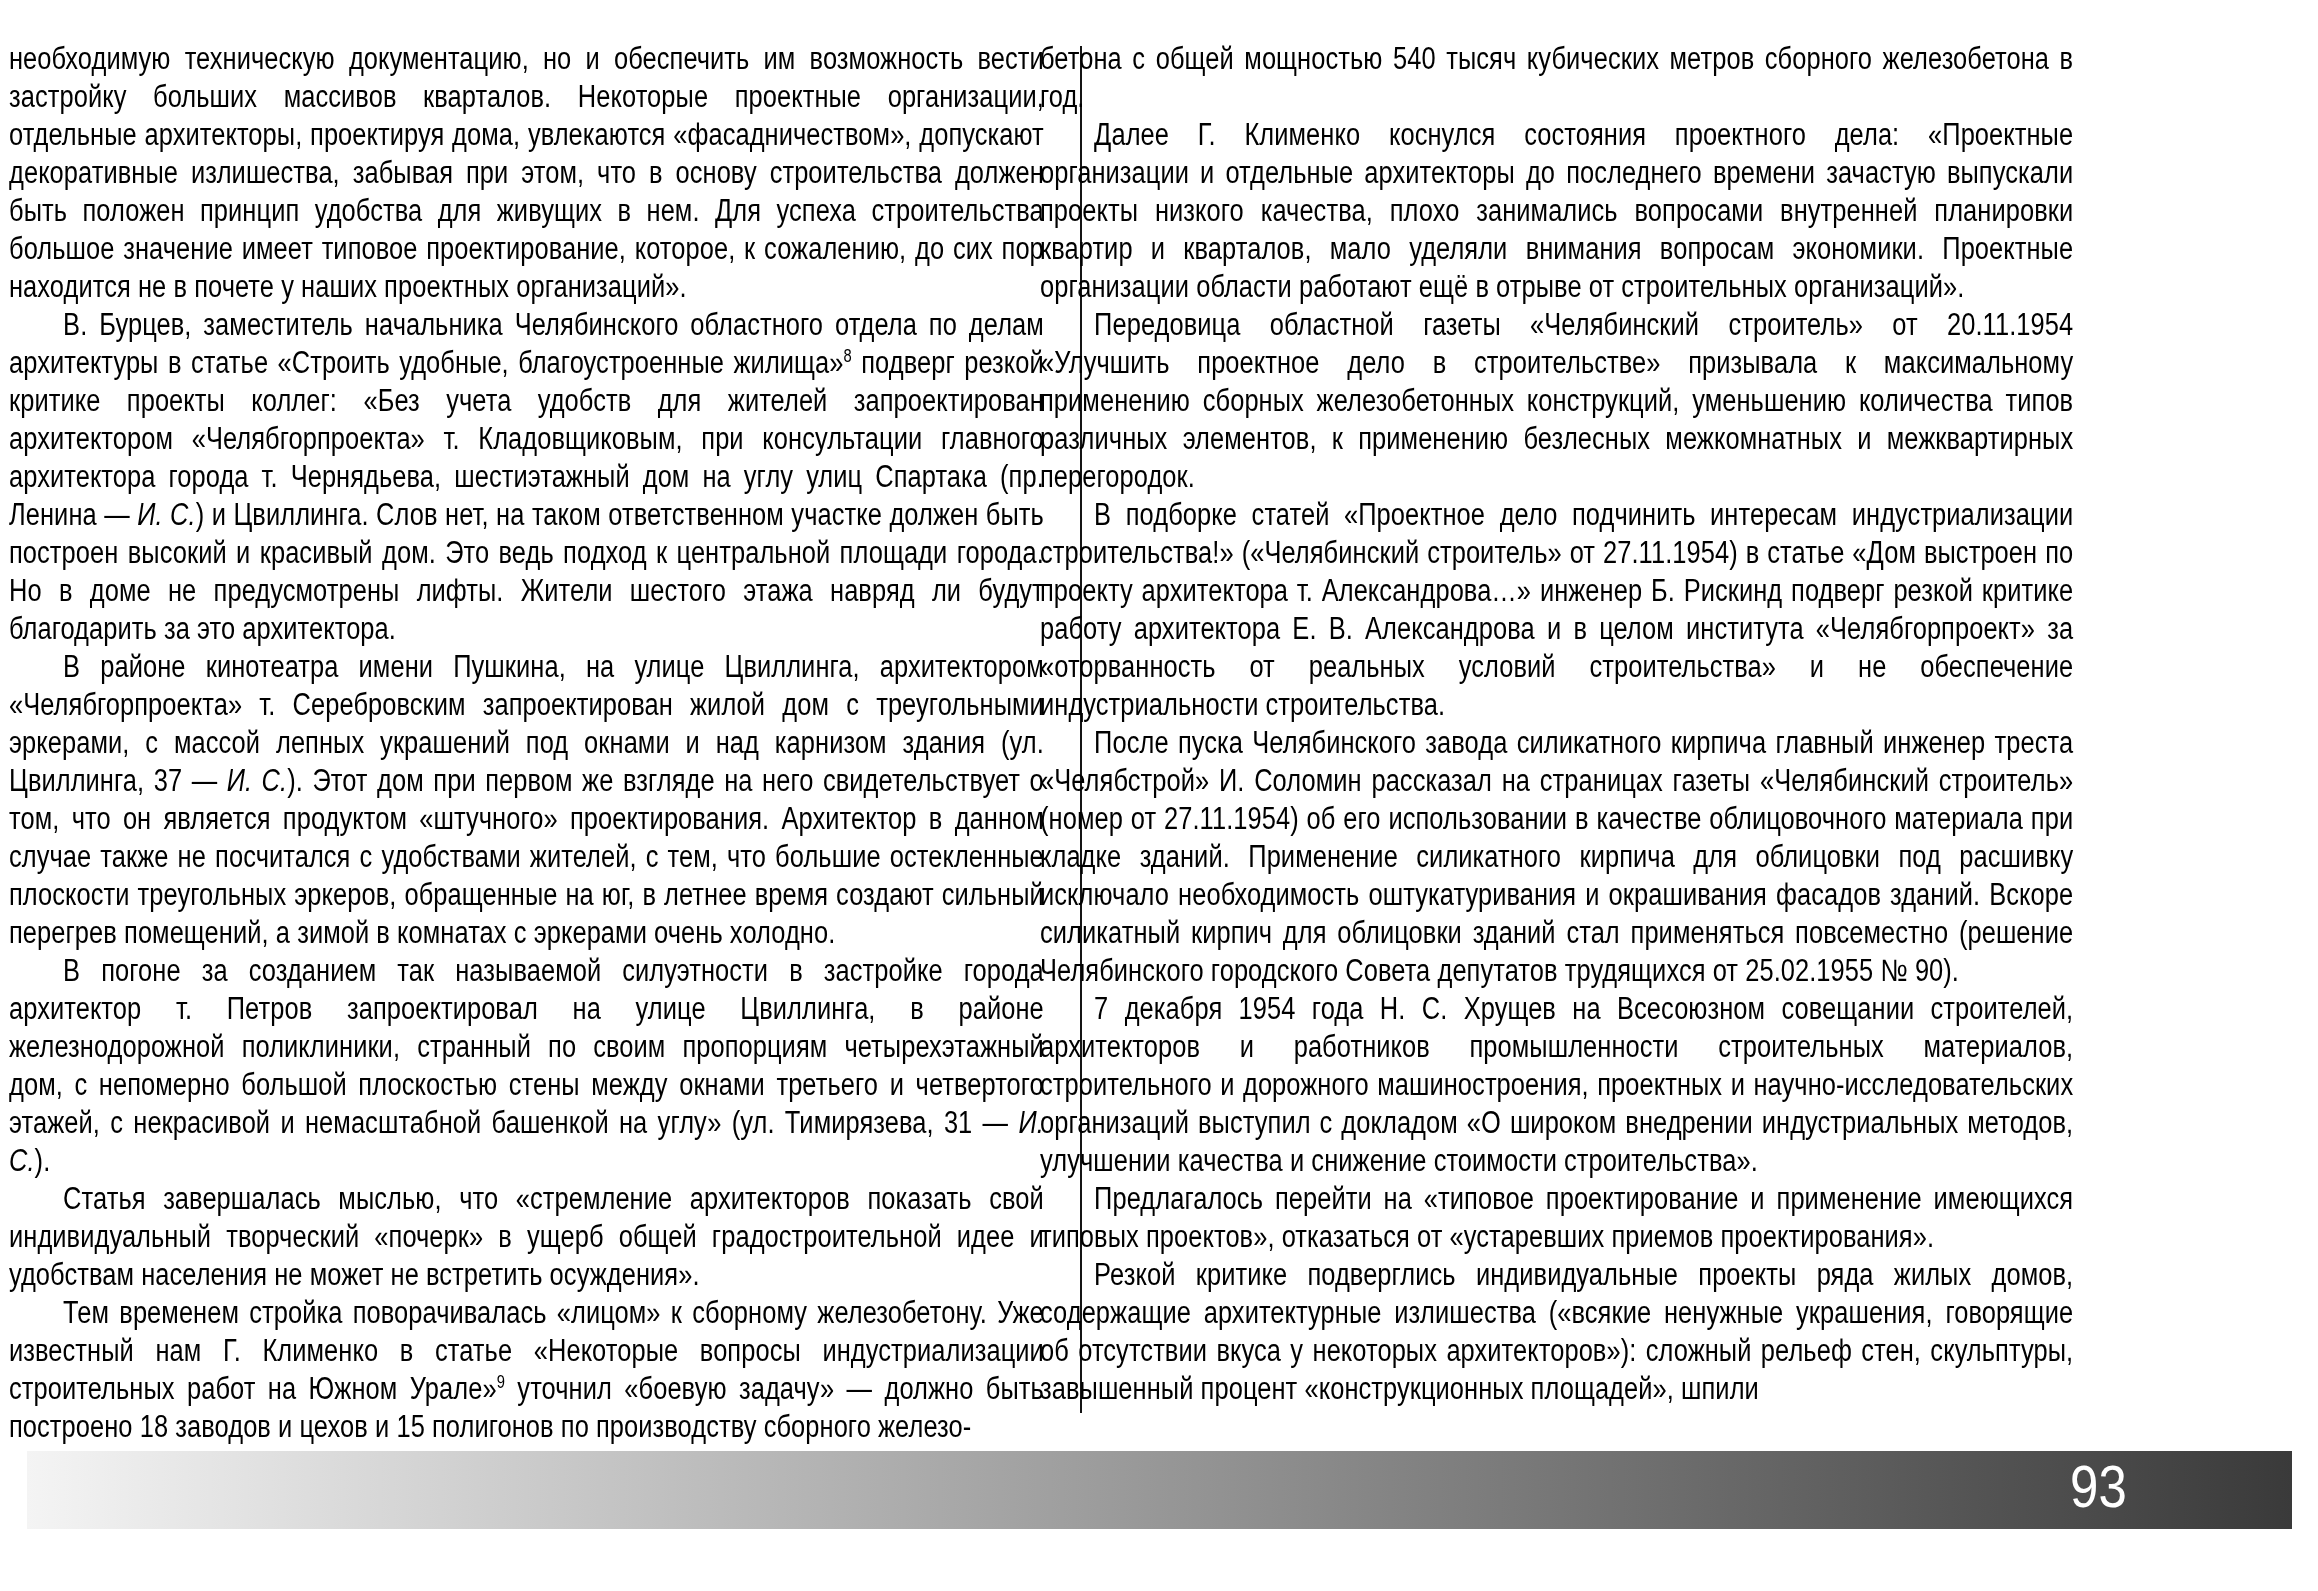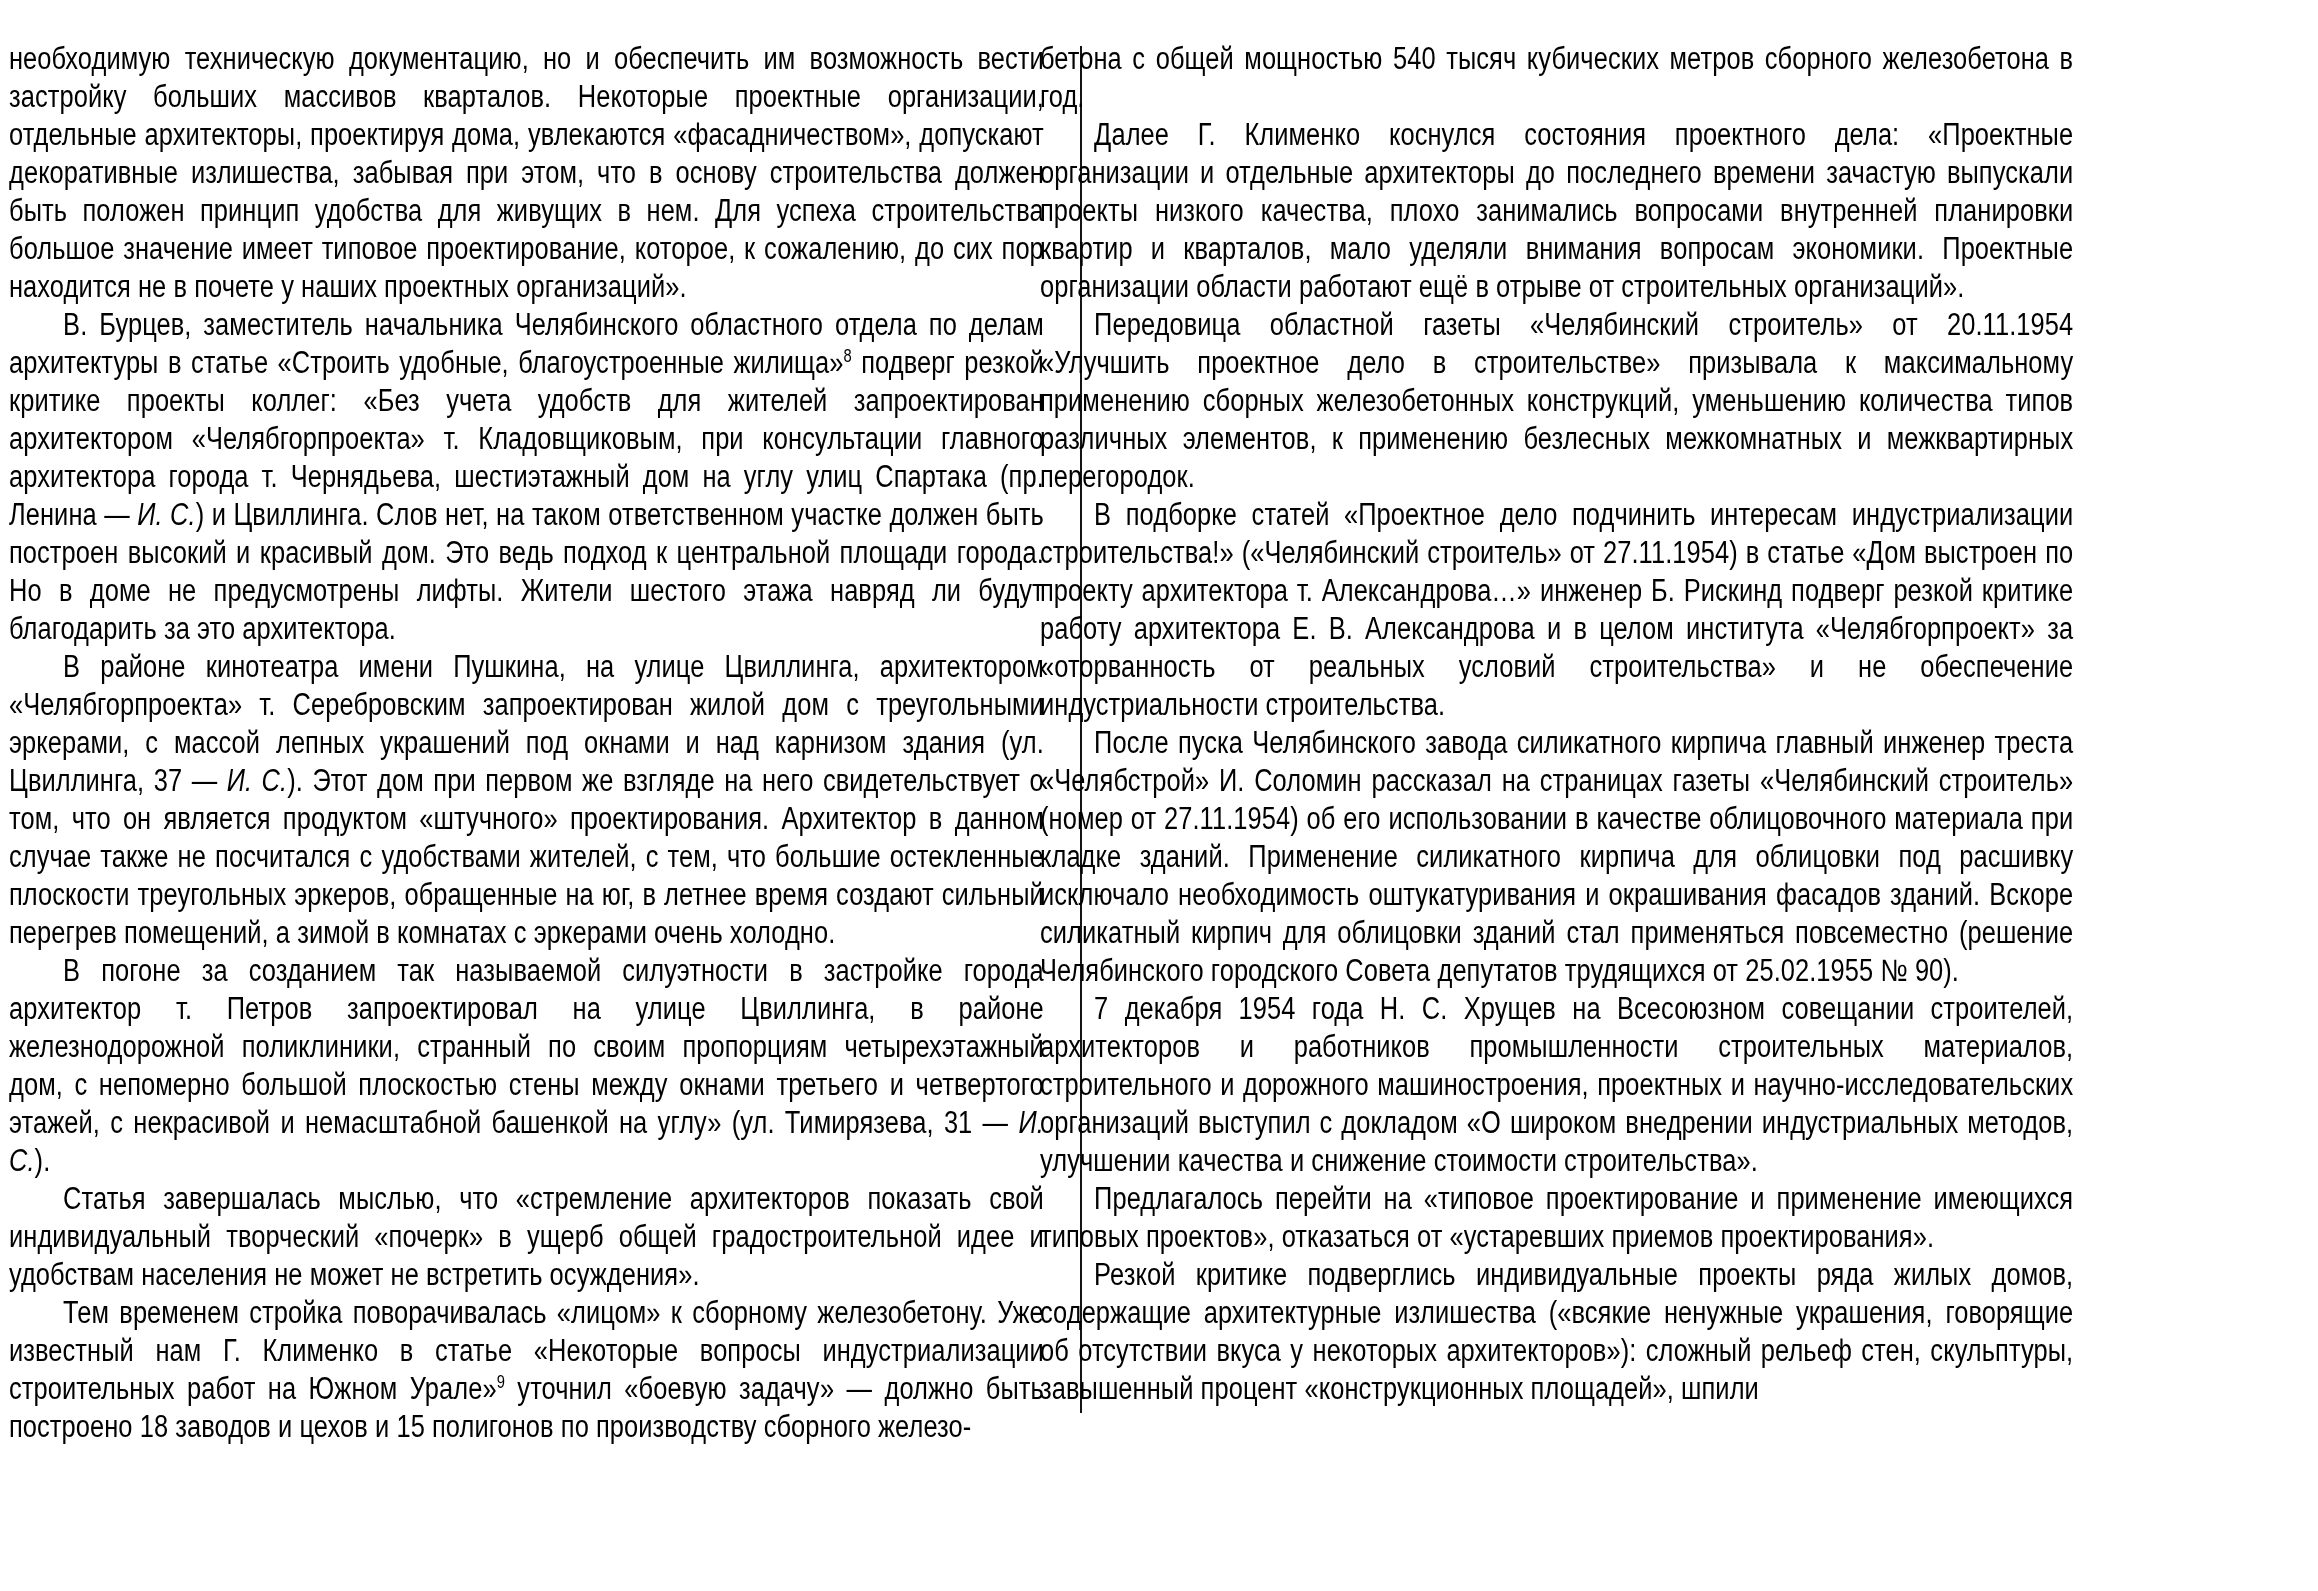--- a/index.html
+++ b/index.html
@@ -86,15 +86,18 @@
         <p class="para indent"><span>Далее Г. Клименко коснулся состояния проектного дела: «Проектные организации и отдельные архитекторы до последнего времени зачастую выпускали проекты низкого качества, плохо занимались вопросами внутренней планировки квартир и кварталов, мало уделяли внимания вопросам экономики. Проектные организации области работают ещё в отрыве от строительных организаций».</span></p>
         <p class="para indent"><span>Передовица областной газеты «Челябинский строитель» от 20.11.1954 «Улучшить проектное дело в строительстве» призывала к максимальному применению сборных железобетонных конструкций, уменьшению количества типов различных элементов, к применению безлесных межкомнатных и межквартирных перегородок.</span></p>
         <p class="para indent"><span>В подборке статей «Проектное дело подчинить интересам индустриализации строительства!» («Челябинский строитель» от 27.11.1954) в статье «Дом выстроен по проекту архитектора т. Александрова…» инженер Б. Рискинд подверг резкой критике работу архитектора Е. В. Александрова и в целом института «Челябгорпроект» за «оторванность от реальных условий строительства» и не обеспечение индустриальности строительства.</span></p>
         <p class="para indent"><span>После пуска Челябинского завода силикатного кирпича главный инженер треста «Челябстрой» И. Соломин рассказал на страницах газеты «Челябинский строитель» (номер от 27.11.1954) об его использовании в качестве облицовочного материала при кладке зданий. Применение силикатного кирпича для облицовки под расшивку исключало необходимость оштукатуривания и окрашивания фасадов зданий. Вскоре силикатный кирпич для облицовки зданий стал применяться повсеместно (решение Челябинского городского Совета депутатов трудящихся от 25.02.1955 № 90).</span></p>
         <p class="para indent"><span>7 декабря 1954 года Н. С. Хрущев на Всесоюзном совещании строителей, архитекторов и работников промышленности строительных материалов, строительного и дорожного машиностроения, проектных и научно-исследовательских организаций выступил с докладом «О широком внедрении индустриальных методов, улучшении качества и снижение стоимости строительства».</span></p>
         <p class="para indent"><span>Предлагалось перейти на «типовое проектирование и применение имеющихся типовых проектов», отказаться от «устаревших приемов проектирования».</span></p>
         <p class="para indent"><span>Резкой критике подверглись индивидуальные проекты ряда жилых домов, содержащие архитектурные излишества («всякие ненужные украшения, говорящие об отсутствии вкуса у некоторых архитекторов»): сложный рельеф стен, скульптуры, завышенный процент «конструкционных площадей», шпили</span></p>
       </div>
   </div>
 
+  <div class="footer-bar">
+    <div class="page-number">93</div>
+  </div>
 
 </div>
 
 
 </body></html>

